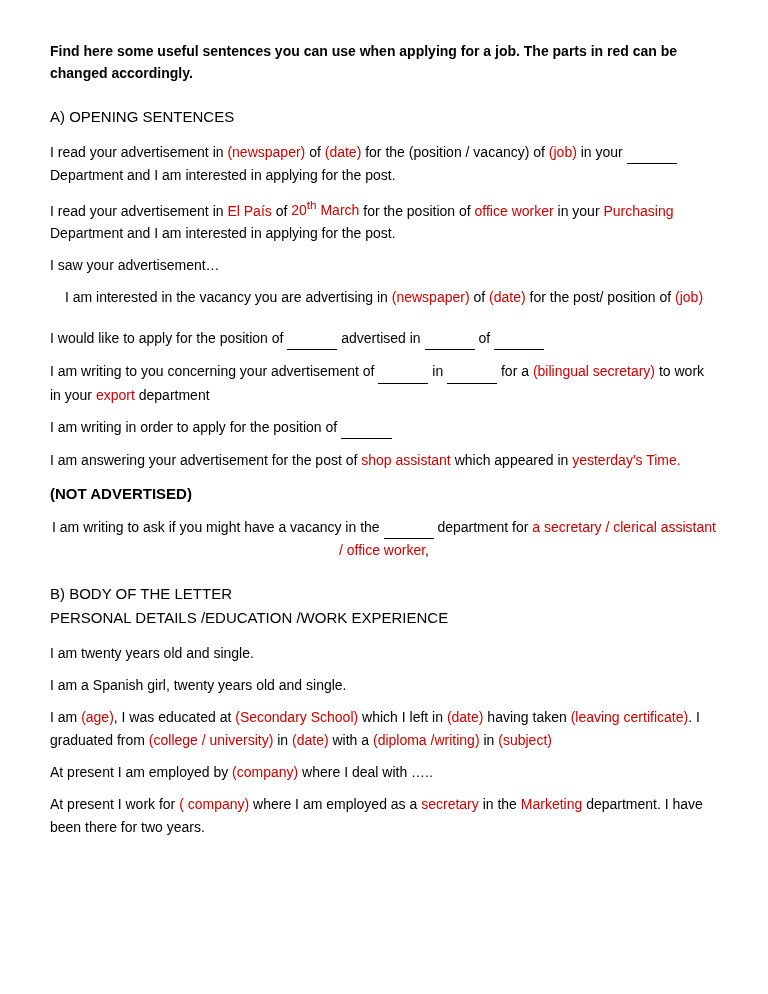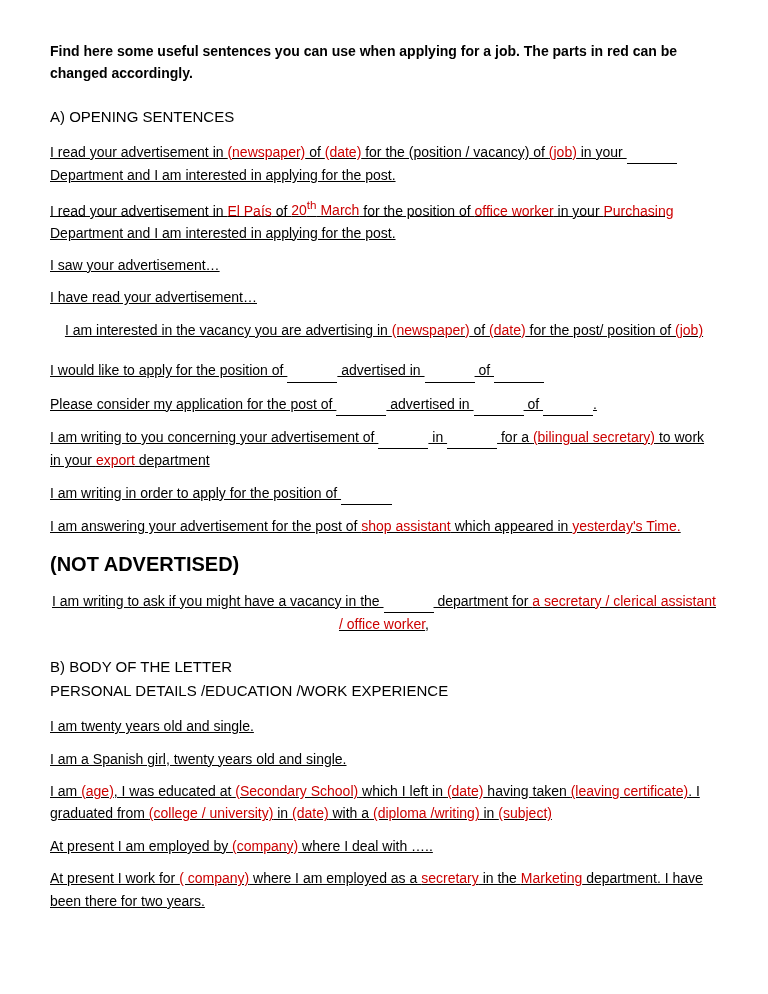--- a/index.html
+++ b/index.html
@@ -23,37 +23,36 @@
     }
     .section-title {
       font-weight: normal;
       font-size: 15px;
       margin-bottom: 12px;
       margin-top: 20px;
     }
     .paragraph {
       margin-bottom: 10px;
       font-size: 14px;
-      text-decoration: underline;
     }
     .red {
       color: #cc0000;
     }
     .blank {
       display: inline-block;
       border-bottom: 1px solid #000;
       min-width: 50px;
     }
     .spacer {
       margin-bottom: 18px;
       text-align: center;
     }
     .not-advertised {
       font-weight: bold;
-      font-size: 20px;
+      font-size: 15px;
       margin-bottom: 10px;
       margin-top: 10px;
     }
   </style>
 </head>
 <body>
 
 <p class="intro">Find here some useful sentences you can use when applying for a job. The parts in red can be changed accordingly.</p>
 
 <div>
@@ -65,36 +64,30 @@
   </p>
 
   <p class="paragraph">
     I read your advertisement in <span class="red">El País</span> of <span class="red">20<sup>th</sup> March</span> for the position of <span class="red">office worker</span> in your <span class="red">Purchasing</span>
     Department and I am interested in applying for the post.
   </p>
 
   <p class="paragraph">
     I saw your advertisement…
   </p>
-  <p class="paragraph">
-    I have read your advertisement…
-  </p>
 
   <p class="paragraph spacer">
     I am interested in the vacancy you are advertising in <span class="red">(newspaper)</span> of <span class="red">(date)</span> for the post/ position of
     <span class="red">(job)</span>
   </p>
 
   <p class="paragraph">
     I would like to apply for the position of <span class="blank">&nbsp;&nbsp;&nbsp;&nbsp;&nbsp;&nbsp;&nbsp;&nbsp;&nbsp;</span> advertised in <span class="blank">&nbsp;&nbsp;&nbsp;&nbsp;&nbsp;&nbsp;</span> of <span class="blank">&nbsp;&nbsp;&nbsp;&nbsp;&nbsp;&nbsp;&nbsp;&nbsp;</span>
   </p>
 
-  <p class="paragraph">
-    Please consider my application for the post of <span class="blank">&nbsp;&nbsp;&nbsp;&nbsp;&nbsp;&nbsp;&nbsp;</span> advertised in <span class="blank">&nbsp;&nbsp;&nbsp;&nbsp;&nbsp;&nbsp;</span> of <span class="blank">&nbsp;&nbsp;&nbsp;&nbsp;&nbsp;&nbsp;&nbsp;&nbsp;&nbsp;</span>.
-  </p>
 
   <p class="paragraph">
     I am writing to you concerning your advertisement of <span class="blank">&nbsp;&nbsp;&nbsp;&nbsp;&nbsp;&nbsp;&nbsp;&nbsp;&nbsp;</span> in <span class="blank">&nbsp;&nbsp;&nbsp;&nbsp;&nbsp;&nbsp;&nbsp;&nbsp;</span> for  a <span class="red">(bilingual secretary)</span>
     to work in your <span class="red">export</span> department
   </p>
 
   <p class="paragraph">
     I am writing in order to apply for the position of <span class="blank">&nbsp;&nbsp;&nbsp;&nbsp;&nbsp;&nbsp;&nbsp;&nbsp;&nbsp;&nbsp;&nbsp;&nbsp;&nbsp;</span>
   </p>
 

